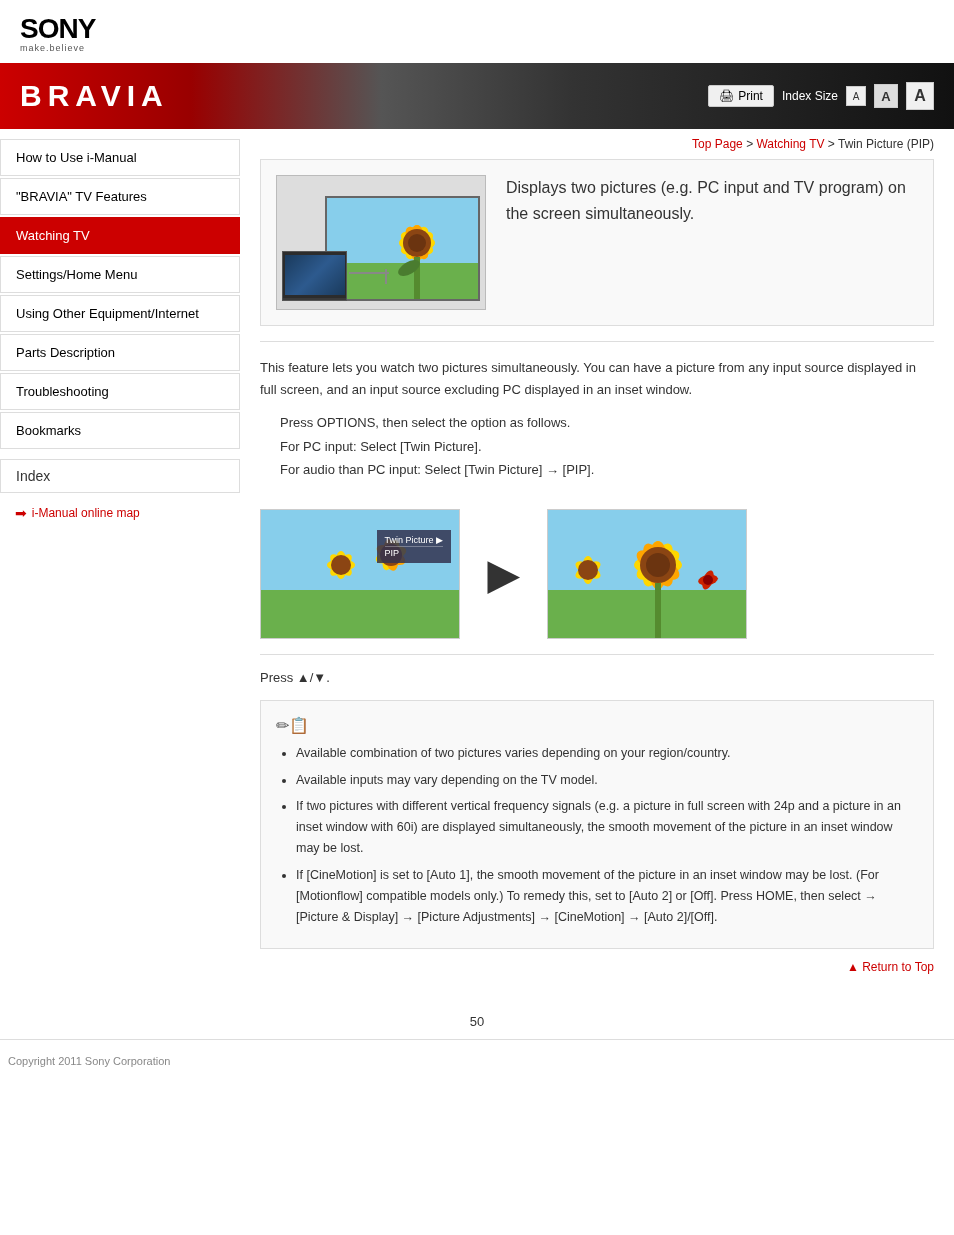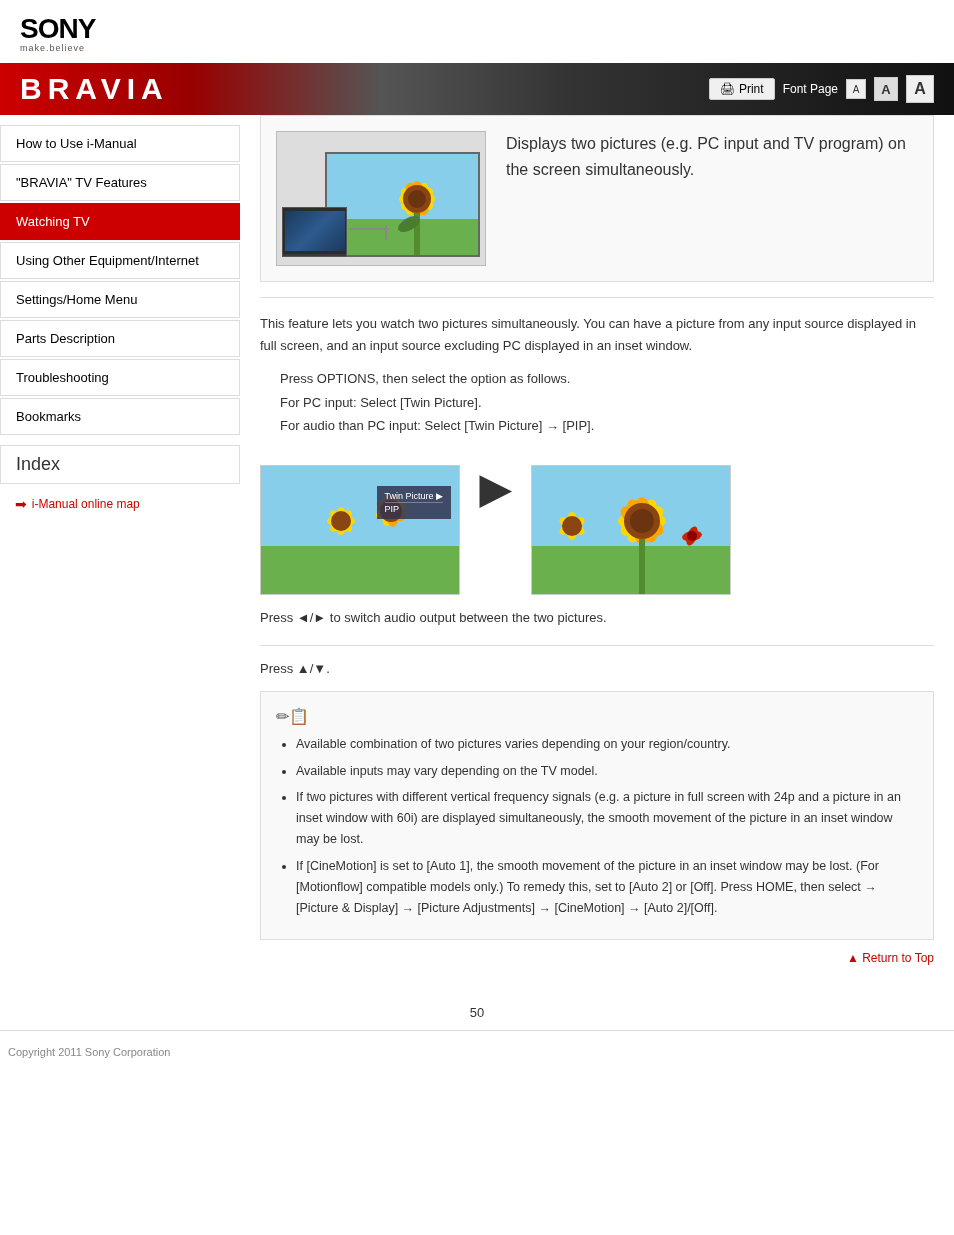--- a/index.html
+++ b/index.html
@@ -10,21 +10,21 @@
     .sony-logo { font-size: 28px; font-weight: 900; letter-spacing: -1px; color: #000; line-height: 1; }
     .sony-tagline { font-size: 9px; color: #555; letter-spacing: 1px; }
 
     
     .bravia-bar {
       background: linear-gradient(to right, #c00 0%, #900 20%, #555 40%, #333 60%, #222 80%, #111 100%);
       padding: 10px 20px;
       display: flex;
       align-items: center;
       justify-content: space-between;
-      height: 52px;
+      height: 66px;
     }
     .bravia-title {
       font-size: 30px;
       font-weight: 900;
       color: #fff;
       letter-spacing: 6px;
       font-family: 'Arial Black', Arial, sans-serif;
       text-transform: uppercase;
     }
     .bravia-controls { display: flex; align-items: center; gap: 8px; }
@@ -67,21 +67,21 @@
       font-size: 13px;
       color: #000000;
       background: #fff;
     }
     .sidebar-item.active { background: #c00; color: #fff; border-color: #c00; }
     .sidebar-index {
       padding: 8px 15px;
       border: 1px solid #ddd;
       margin-top: 3px;
       cursor: pointer;
-      font-size: 18px;
+      font-size: 14px;
       color: #333;
     }
     .sidebar-link {
       margin-top: 12px;
       padding-left: 15px;
       display: flex;
       align-items: center;
       gap: 5px;
     }
     .sidebar-link a { color: #c00; font-size: 12px; text-decoration: none; }
@@ -115,21 +115,22 @@
     
     .body-text { font-size: 13px; line-height: 1.7; color: #333; margin-bottom: 10px; }
 
     
     .steps { padding-left: 20px; margin-bottom: 28px; }
     .step { font-size: 13px; line-height: 1.8; color: #333; }
 
     
     .images-row {
       display: flex;
-      gap: 20px;
+      align-items: center;
+      gap: 28px;
       margin: 15px 0;
     }
     .arrow-right {
       font-size: 40px;
       color: #333;
       font-weight: bold;
     }
 
     .switch-audio { font-size: 13px; margin-bottom: 20px; color: #333; }
 
@@ -166,45 +167,45 @@
   <div class="sony-tagline">make.believe</div>
 </div>
 
 <div class="bravia-bar">
   <div class="bravia-title">BRAVIA</div>
   <div class="bravia-controls">
     <button class="print-btn">
       <span>🖨</span>
       <span>Print</span>
     </button>
-    <span class="font-size-label">Font Page</span>
+    <span class="font-size-label">Index Size</span>
     <button class="font-btn small">A</button>
     <button class="font-btn medium">A</button>
     <button class="font-btn large">A</button>
   </div>
 </div>
 
 <div class="main-layout">
 
   <div class="sidebar">
     <div class="sidebar-nav">
       <div class="sidebar-item">
         <span>How to Use i-Manual</span>
       </div>
       <div class="sidebar-item">
         <span>"BRAVIA" TV Features</span>
       </div>
       <div class="sidebar-item active">
         <span>Watching TV</span>
       </div>
       <div class="sidebar-item">
+        <span>Settings/Home Menu</span>
+      </div>
+      <div class="sidebar-item">
         <span>Using Other Equipment/Internet</span>
-      </div>
-      <div class="sidebar-item">
-        <span>Settings/Home Menu</span>
       </div>
       <div class="sidebar-item">
         <span>Parts Description</span>
       </div>
       <div class="sidebar-item">
         <span>Troubleshooting</span>
       </div>
       <div class="sidebar-item">
         <span>Bookmarks</span>
       </div>
@@ -215,20 +216,31 @@
     <div class="sidebar-link">
       <span class="arrow-icon">➡</span>
       <a href="#">
         <span>i-Manual online map</span>
       </a>
     </div>
   </div>
 
   <div class="content">
 
+    <div class="breadcrumb">
+      <a href="#">
+        <span>Top Page</span>
+      </a>
+      <span> &gt; </span>
+      <a href="#">
+        <span>Watching TV</span>
+      </a>
+      <span> &gt; </span>
+      <span>Twin Picture (PIP)</span>
+    </div>
 
     <div class="top-section">
 
       <div style="width:210px;min-width:210px;height:135px;position:relative;background:#ddd;border:1px solid #bbb;overflow:hidden;">
 
         <div style="position:absolute;right:5px;bottom:8px;width:155px;height:105px;overflow:hidden;border:2px solid #666;">
           <svg width="155" height="105" viewBox="0 0 155 105">
             <rect width="155" height="65" fill="#87CEEB"></rect>
             <rect y="65" width="155" height="40" fill="#6ab04c"></rect>
 
@@ -320,21 +332,20 @@
           <circle cx="160" cy="70" r="5" fill="#8B0000"></circle>
 
           <ellipse cx="40" cy="60" rx="6" ry="14" fill="#FFD700" transform="rotate(0,40,60)"></ellipse>
           <ellipse cx="40" cy="60" rx="6" ry="14" fill="#FFD700" transform="rotate(60,40,60)"></ellipse>
           <ellipse cx="40" cy="60" rx="6" ry="14" fill="#FFD700" transform="rotate(120,40,60)"></ellipse>
           <circle cx="40" cy="60" r="10" fill="#8B4513"></circle>
         </svg>
       </div>
     </div>
 
-    <p class="switch-audio">Press ◄/► to switch audio output between the two pictures.</p>
 
     <hr>
 
     <div class="press-section">
       <p>Press ▲/▼.</p>
     </div>
 
     <div class="notes-section">
       <div class="notes-icon">✏📋</div>
       <ul class="notes-list">

